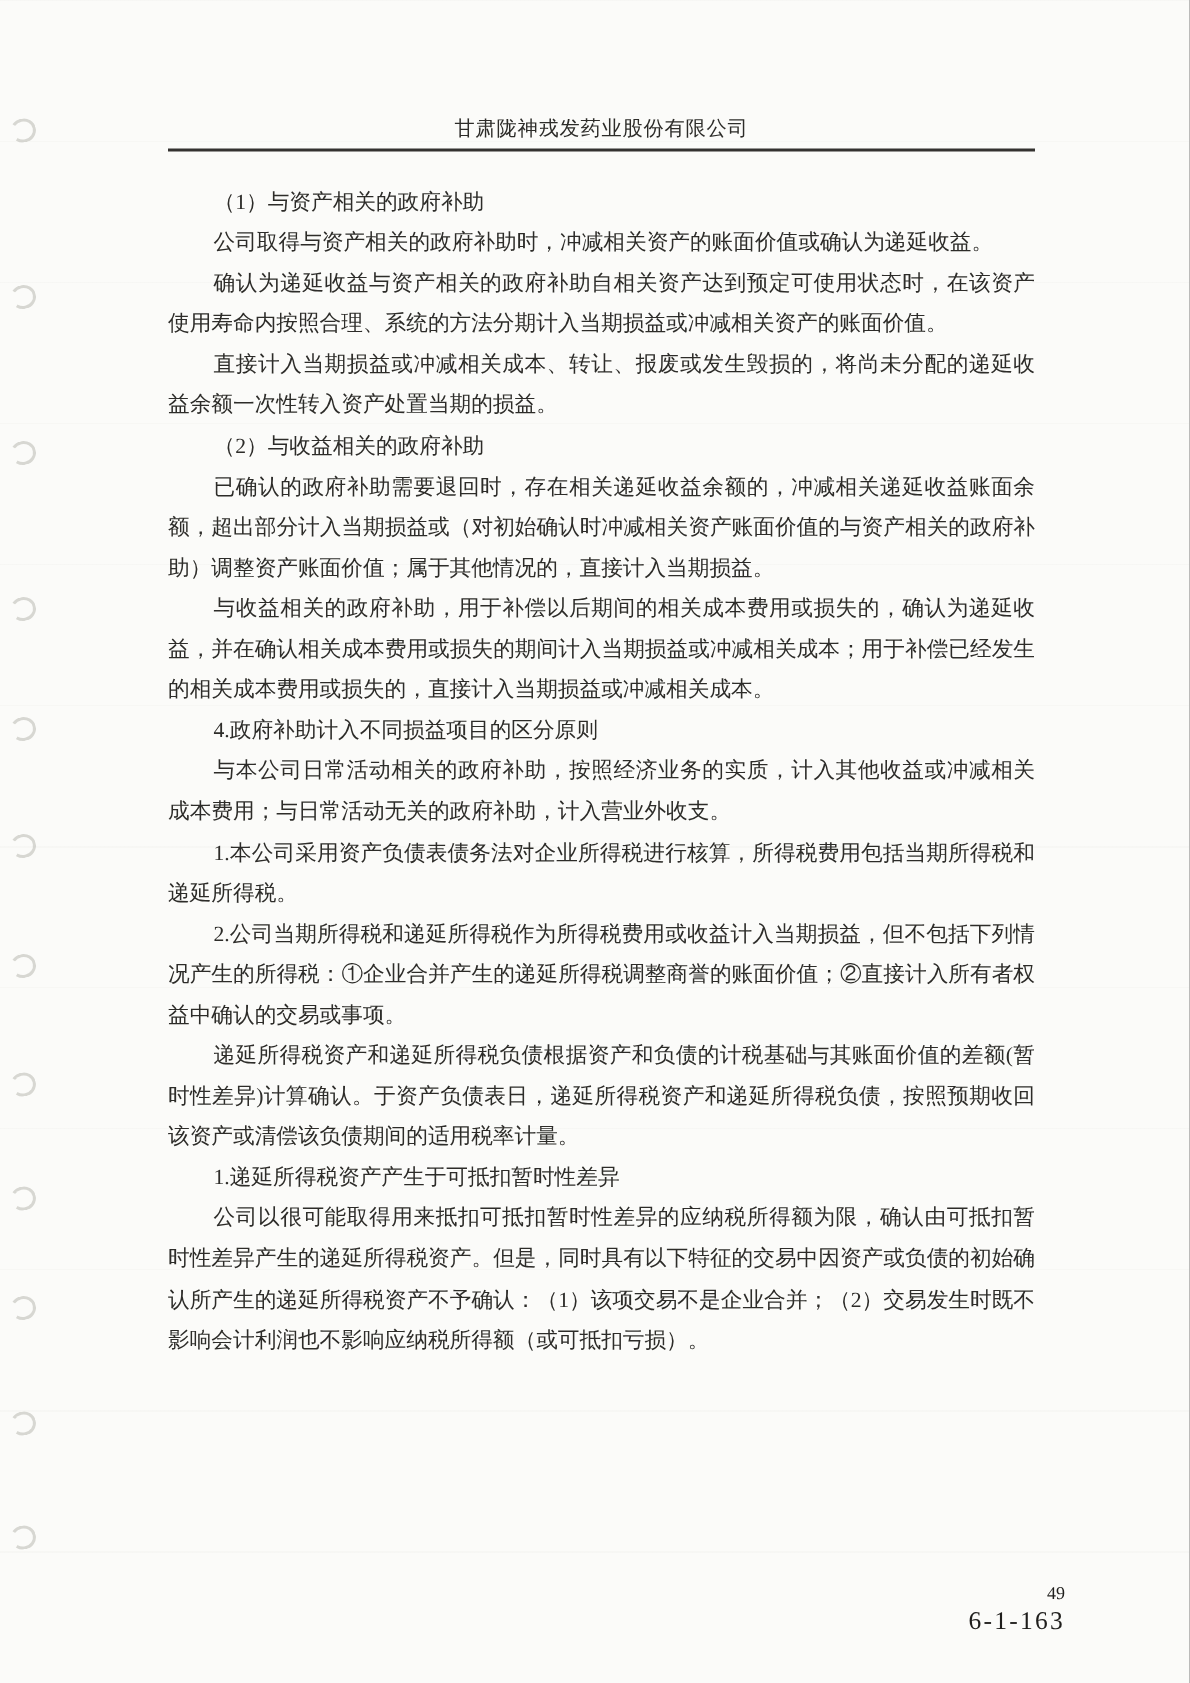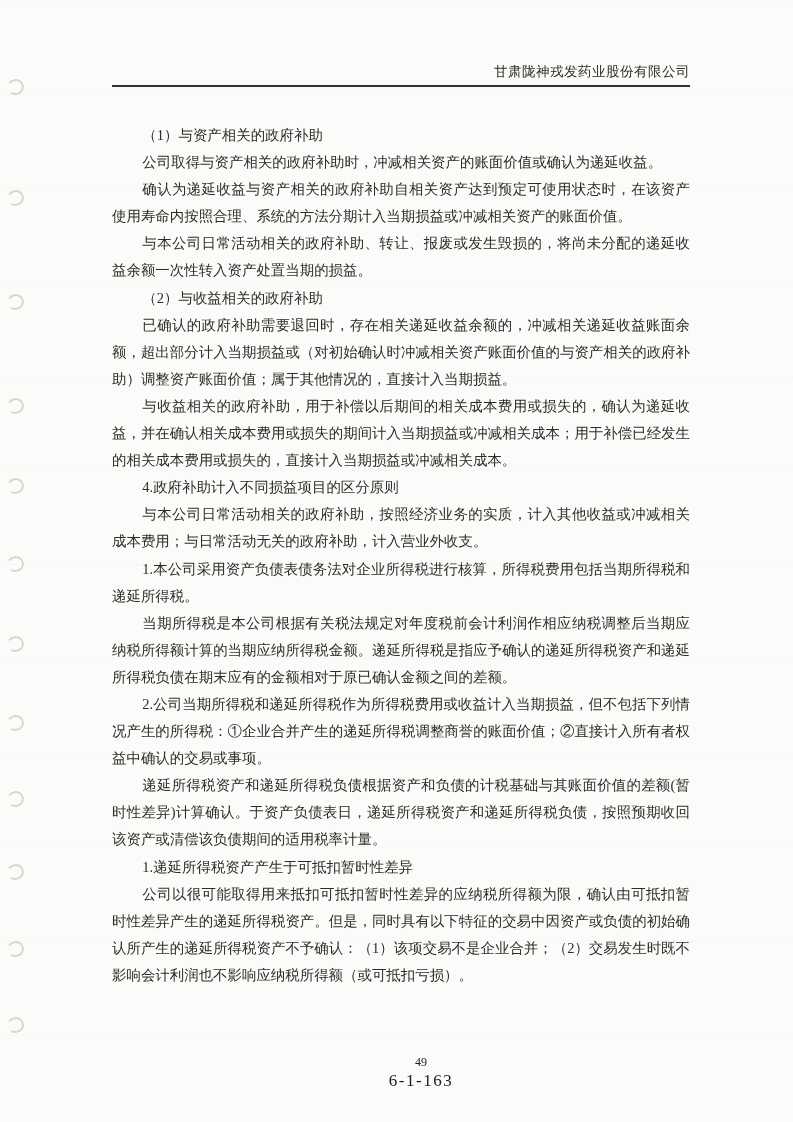--- a/index.html
+++ b/index.html
@@ -34,23 +34,23 @@
     border: 2.5px solid rgba(186,186,178,0.55);
     border-left-color: transparent;
     border-radius: 50%;
     transform: rotate(-12deg);
   }
 
   .doc-header {
     position: absolute;
     left: 112px;
     width: 578px;
-    top: 63px;
+    top: 77px;
     display: flex;
-    justify-content: flex-end;
+    justify-content: center;
     align-items: flex-end;
     padding-bottom: 4px;
     border-bottom: 2px solid #343230;
   }
   .doc-header .company {
     font-size: 13.5px;
     letter-spacing: 0.5px;
     white-space: nowrap;
   }
   .doc-header .report-title {
@@ -78,21 +78,21 @@
     font-family: "Liberation Sans", "DejaVu Sans", sans-serif;
     font-size: 14.6px;
     letter-spacing: 0.3px;
   }
 
   .doc-footer {
     position: absolute;
     left: 132px;
     width: 578px;
     top: 1055px;
-    text-align: center;
+    text-align: right;
     color: #1f1e1c;
   }
   .doc-footer .page-num {
     font-size: 12px;
     line-height: 15px;
   }
   .doc-footer .doc-num {
     font-size: 17px;
     line-height: 21px;
     letter-spacing: 1.5px;
@@ -119,28 +119,27 @@
     </div>
 
   <div class="doc-header">
     <span class="company">甘肃陇神戎发药业股份有限公司</span>
   </div>
 
   <div class="doc-body" id="doc-body">
       <p>（1）与资产相关的政府补助</p>
       <p>公司取得与资产相关的政府补助时，冲减相关资产的账面价值或确认为递延收益。</p>
       <p>确认为递延收益与资产相关的政府补助自相关资产达到预定可使用状态时，在该资产使用寿命内按照合理、系统的方法分期计入当期损益或冲减相关资产的账面价值。</p>
-      <p>与本公司日常活动相关的政府补助、转让、报废或发生毁损的，将尚未分配的递延收益余额一次性转入资产处置当期的损益。</p>
+      <p>直接计入当期损益或冲减相关成本、转让、报废或发生毁损的，将尚未分配的递延收益余额一次性转入资产处置当期的损益。</p>
       <p>（2）与收益相关的政府补助</p>
       <p>已确认的政府补助需要退回时，存在相关递延收益余额的，冲减相关递延收益账面余额，超出部分计入当期损益或（对初始确认时冲减相关资产账面价值的与资产相关的政府补助）调整资产账面价值；属于其他情况的，直接计入当期损益。</p>
       <p>与收益相关的政府补助，用于补偿以后期间的相关成本费用或损失的，确认为递延收益，并在确认相关成本费用或损失的期间计入当期损益或冲减相关成本；用于补偿已经发生的相关成本费用或损失的，直接计入当期损益或冲减相关成本。</p>
       <p>4.政府补助计入不同损益项目的区分原则</p>
       <p>与本公司日常活动相关的政府补助，按照经济业务的实质，计入其他收益或冲减相关成本费用；与日常活动无关的政府补助，计入营业外收支。</p>
       <p>1.本公司采用资产负债表债务法对企业所得税进行核算，所得税费用包括当期所得税和递延所得税。</p>
-      <p>当期所得税是本公司根据有关税法规定对年度税前会计利润作相应纳税调整后当期应纳税所得额计算的当期应纳所得税金额。递延所得税是指应予确认的递延所得税资产和递延所得税负债在期末应有的金额相对于原已确认金额之间的差额。</p>
       <p>2.公司当期所得税和递延所得税作为所得税费用或收益计入当期损益，但不包括下列情况产生的所得税：①企业合并产生的递延所得税调整商誉的账面价值；②直接计入所有者权益中确认的交易或事项。</p>
       <p>递延所得税资产和递延所得税负债根据资产和负债的计税基础与其账面价值的差额(暂时性差异)计算确认。于资产负债表日，递延所得税资产和递延所得税负债，按照预期收回该资产或清偿该负债期间的适用税率计量。</p>
       <p>1.递延所得税资产产生于可抵扣暂时性差异</p>
       <p>公司以很可能取得用来抵扣可抵扣暂时性差异的应纳税所得额为限，确认由可抵扣暂时性差异产生的递延所得税资产。但是，同时具有以下特征的交易中因资产或负债的初始确认所产生的递延所得税资产不予确认：（1）该项交易不是企业合并；（2）交易发生时既不影响会计利润也不影响应纳税所得额（或可抵扣亏损）。</p>
     </div>
 
   <div class="doc-footer">
     <div class="page-num">49</div>
     <div class="doc-num">6-1-163</div>
   </div>

